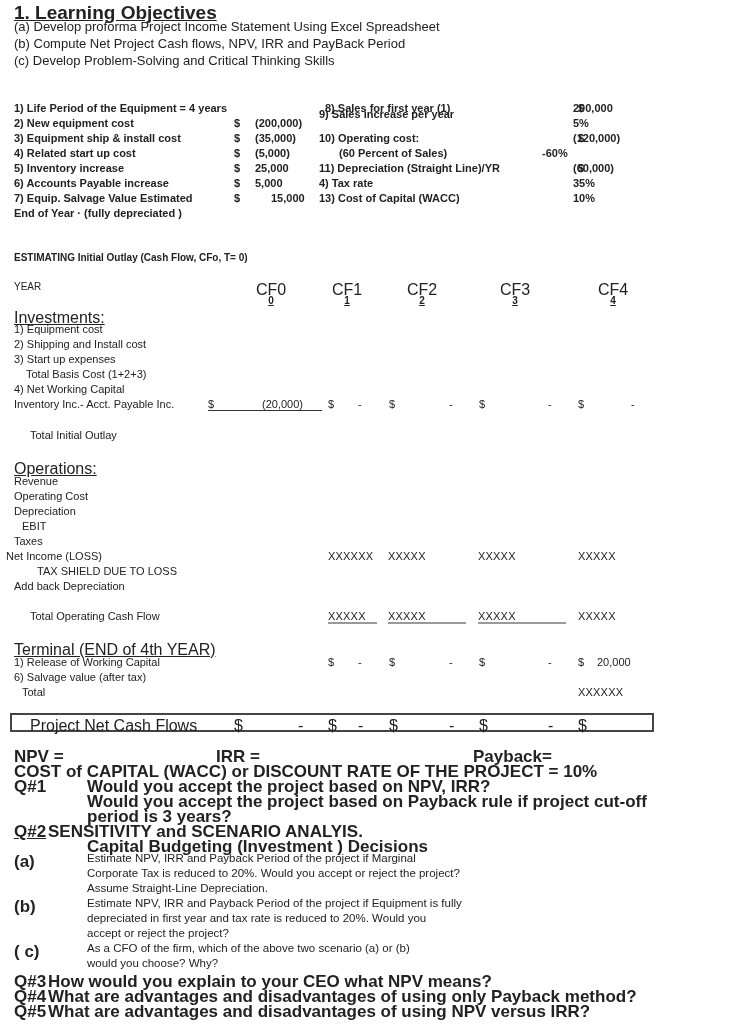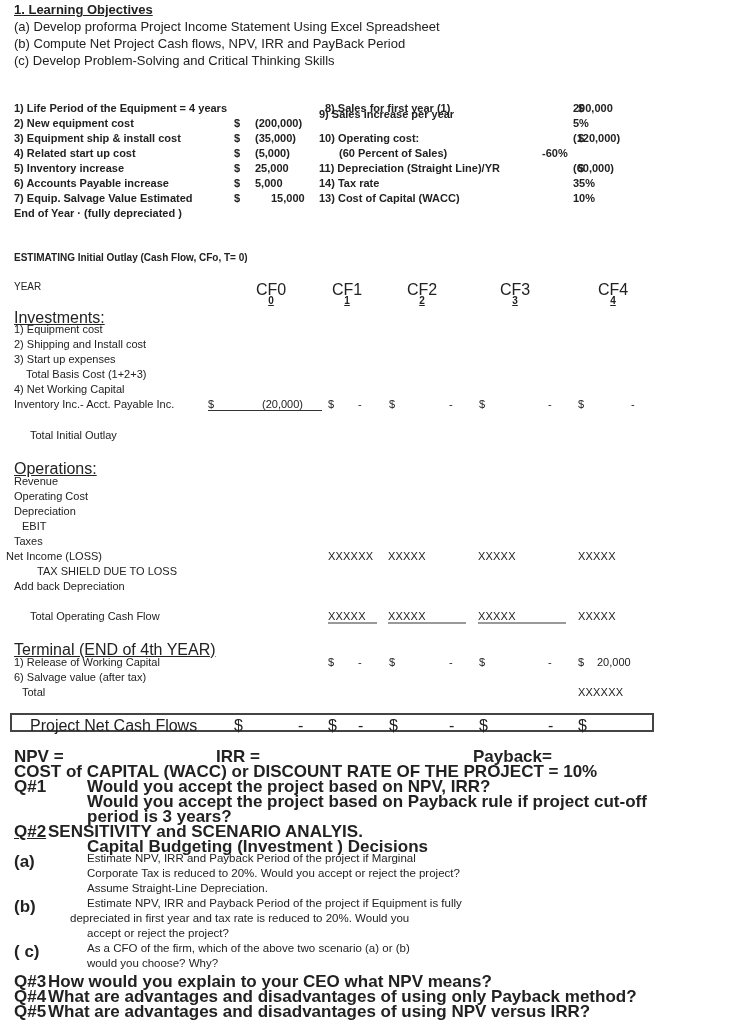--- a/index.html
+++ b/index.html
@@ -4,21 +4,21 @@
 <style>
   * { margin: 0; padding: 0; box-sizing: border-box; }
   html, body { width: 740px; height: 1024px; background: #ffffff; overflow: hidden; }
   body { position: relative; font-family: "Liberation Sans", sans-serif; color: #222; }
   .abs { position: absolute; white-space: nowrap; }
   .u { text-decoration: underline; }
   .r { text-align: left; }
   .c { text-align: center; }
 
   
-  .obj-title { font-size: 13px; font-weight: bold; text-decoration: underline; }
+  .obj-title { font-size: 19px; font-weight: bold; text-decoration: underline; }
   .obj-line { font-size: 13px; }
 
   
   .in { font-size: 11px; font-weight: bold; }
 
   
   .t { font-size: 11px; }
   .tb { font-size: 16px; font-weight: normal; }
   .hdr { font-size: 10px; font-weight: bold; }
   .x { font-size: 11px; letter-spacing: 0.2px; }
@@ -62,21 +62,21 @@
   <div class="abs in r" style="left:255px;width:60px;top:147px;">(5,000)</div>
   <div class="abs in r" style="left:255px;width:60px;top:162px;">25,000</div>
   <div class="abs in r" style="left:255px;width:60px;top:177px;">5,000</div>
   <div class="abs in r" style="left:271px;width:60px;top:192px;">15,000</div>
 
   <div class="abs in" style="left:325px;top:102px;">8) Sales for first year (1)</div>
   <div class="abs in" style="left:319px;top:108px;">9) Sales increase per year</div>
   <div class="abs in" style="left:319px;top:132px;">10) Operating cost:</div>
   <div class="abs in" style="left:339px;top:147px;">    (60 Percent of Sales)</div>
   <div class="abs in" style="left:319px;top:162px;">11) Depreciation (Straight Line)/YR</div>
-  <div class="abs in" style="left:319px;top:177px;">14) Tax rate</div>
+  <div class="abs in" style="left:319px;top:177px;">4) Tax rate</div>
   <div class="abs in" style="left:319px;top:192px;">13) Cost of Capital (WACC)</div>
 
   <div class="abs in" style="left:542px;top:147px;">-60%</div>
 
   <div class="abs in" style="left:578px;top:102px;">$</div>
   <div class="abs in" style="left:578px;top:132px;">$</div>
   <div class="abs in" style="left:578px;top:162px;">$</div>
 
   <div class="abs in r" style="left:573px;width:80px;top:102px;">200,000</div>
   <div class="abs in r" style="left:573px;width:80px;top:117px;">5%</div>
@@ -199,21 +199,21 @@
   <div class="abs q" style="left:48px;top:822px;">SENSITIVITY and SCENARIO ANALYIS.</div>
   <div class="abs q" style="left:87px;top:837px;">Capital Budgeting (Investment ) Decisions</div>
 
   <div class="abs q" style="left:14px;top:852px;">(a)</div>
   <div class="abs qn" style="left:87px;top:852px;">Estimate NPV, IRR and Payback Period of the project if Marginal</div>
   <div class="abs qn" style="left:87px;top:867px;">Corporate Tax is reduced  to 20%. Would you accept or reject the project?</div>
   <div class="abs qn" style="left:87px;top:882px;">Assume Straight-Line Depreciation.</div>
 
   <div class="abs q" style="left:14px;top:897px;">(b)</div>
   <div class="abs qn" style="left:87px;top:897px;">Estimate NPV, IRR and Payback Period of the project if Equipment is fully</div>
-  <div class="abs qn" style="left:70px;top:912px;text-align:right;">depreciated in first year  and tax rate  is reduced  to 20%.  Would you</div>
+  <div class="abs qn" style="left:87px;top:912px;text-align:right;">depreciated in first year  and tax rate  is reduced  to 20%.  Would you</div>
   <div class="abs qn" style="left:87px;top:927px;">accept  or reject the project?</div>
 
   <div class="abs q" style="left:14px;top:942px;">( c)</div>
   <div class="abs qn" style="left:87px;top:942px;">As a CFO of the firm, which of the above two  scenario (a) or (b)</div>
   <div class="abs qn" style="left:87px;top:957px;">would you choose? Why?</div>
 
   <div class="abs q" style="left:14px;top:972px;">Q#3</div>
   <div class="abs q" style="left:48px;top:972px;">How would you  explain to your CEO what NPV means?</div>
   <div class="abs q" style="left:14px;top:987px;">Q#4</div>
   <div class="abs q" style="left:48px;top:987px;">What are  advantages and disadvantages of using only Payback method?</div>

